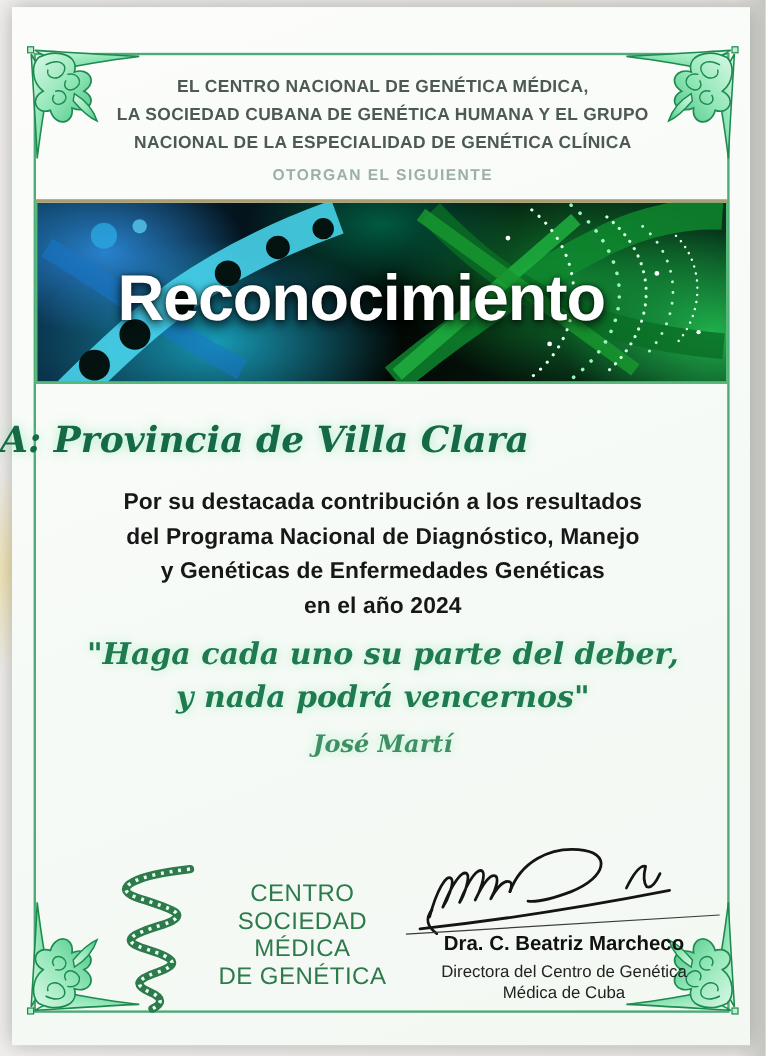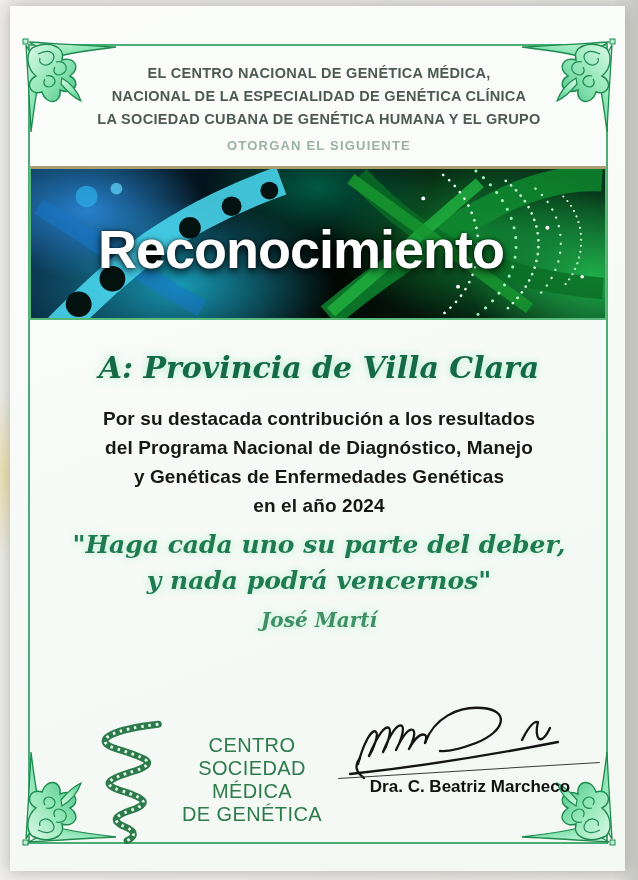--- a/index.html
+++ b/index.html
@@ -52,21 +52,21 @@
   }
   .banner .art{position:absolute;inset:0;width:100%;height:100%;}
   .banner .title{
     position:absolute;inset:0;display:flex;align-items:center;justify-content:center;
     padding-right:34px;padding-top:10px;
     color:#ffffff;font-size:54px;font-weight:700;letter-spacing:-1px;
     text-shadow:0 3px 9px rgba(0,0,0,.9),0 0 3px rgba(0,0,0,.6);
   }
 
   .recipient{
-    position:absolute;left:0;right:0;top:350px;text-align:center;
+    position:absolute;left:0;right:0;top:350px;text-align:left;
     font-family:"DejaVu Serif",serif;font-style:italic;font-weight:700;
     font-size:30px;color:#156945;
     text-shadow:0 0 9px rgba(130,230,175,.65);
   }
   .citation{
     position:absolute;left:30px;right:30px;top:404px;text-align:center;
     font-size:19px;font-weight:700;color:#171717;line-height:29px;letter-spacing:.1px;
   }
   .quote{
     position:absolute;left:0;right:0;top:527px;text-align:center;
@@ -144,22 +144,22 @@
       </svg>
     </div>
   <div class="corner br">
       <svg viewBox="0 0 96 96">
         <use href="#corner-knot"></use>
       </svg>
     </div>
 
   <div class="header">
     <div>EL CENTRO NACIONAL DE GENÉTICA MÉDICA,</div>
+    <div>LA SOCIEDAD CUBANA DE GENÉTICA HUMANA Y EL GRUPO</div>
     <div>NACIONAL DE LA ESPECIALIDAD DE GENÉTICA CLÍNICA</div>
-    <div>LA SOCIEDAD CUBANA DE GENÉTICA HUMANA Y EL GRUPO</div>
     <div class="sub">OTORGAN EL SIGUIENTE</div>
   </div>
 
   <div class="banner">
     <svg class="art" viewBox="0 0 578 152" preserveAspectRatio="none">
       <g>
         <path d="M8,38 C58,68 112,110 172,142" stroke="#1877c9" stroke-width="18" fill="none" opacity="0.55"></path>
         <path d="M28,162 C68,122 92,100 122,78 C162,50 202,30 252,12" stroke="#49d6ee" stroke-width="30" fill="none" opacity="0.88"></path>
         <circle cx="48" cy="138" r="13" fill="#041310"></circle>
         <circle cx="82" cy="112" r="13" fill="#041310"></circle>
@@ -223,14 +223,18 @@
       <g fill="none" stroke="#141414" stroke-width="2.3" stroke-linecap="round" stroke-linejoin="round">
         <path d="M12,66 C18,44 26,30 30,34 C33,37 27,52 23,58 C31,38 39,27 43,30 C46,33 41,48 37,54 C45,34 52,25 56,28 C59,31 54,45 50,52 C57,37 63,30 67,32 C70,34 67,44 63,51 C69,40 75,35 79,37 C81,38 80,42 79,45"></path>
         <path d="M79,45 C88,20 112,8 136,10 C164,12 160,33 130,45 C114,51 102,54 94,53"></path>
         <path d="M176,42 Q186,22 192,24 Q189,36 193,41 Q198,43 204,30"></path>
         <path d="M4,76 C60,70 140,58 212,44"></path>
         <path d="M18,80 C10,74 8,68 14,60"></path>
       </g>
     </svg>
     <div class="rule"></div>
     <div class="name">Dra. C. Beatriz Marcheco</div>
+    <div class="role">
+      <div>Directora del Centro de Genética</div>
+      <div>Médica de Cuba</div>
+    </div>
   </div>
 </div>
 
 </body></html>

